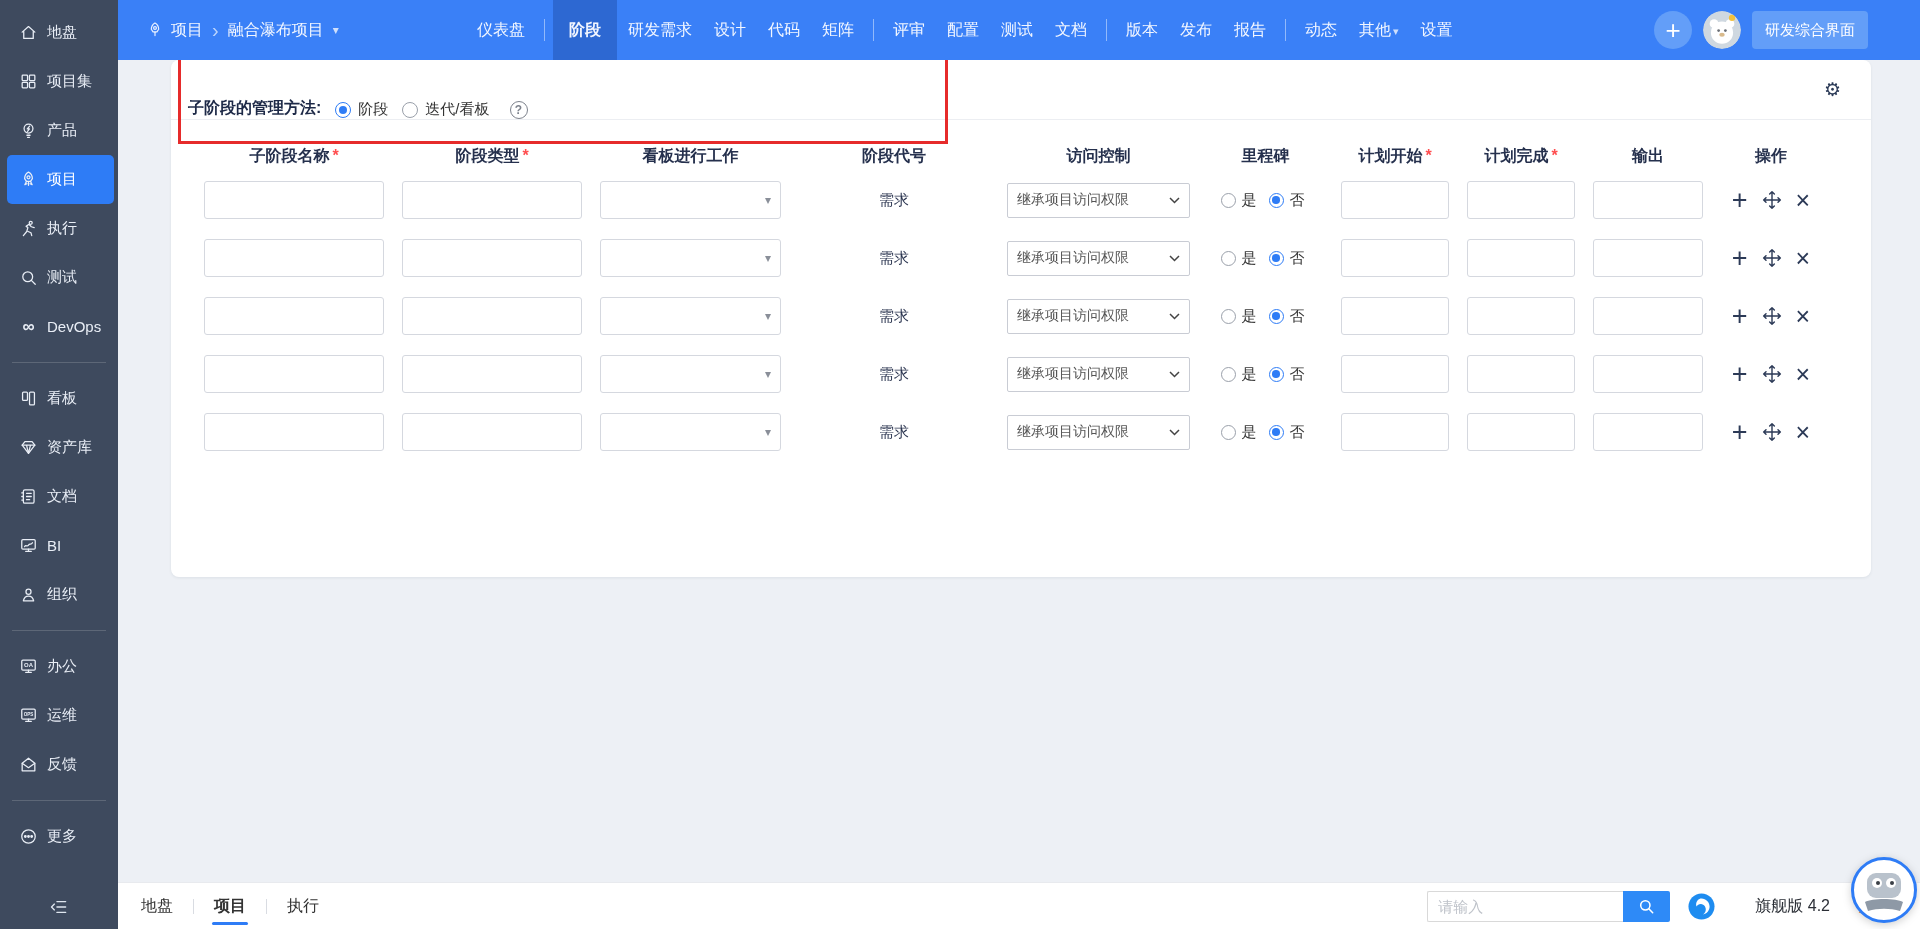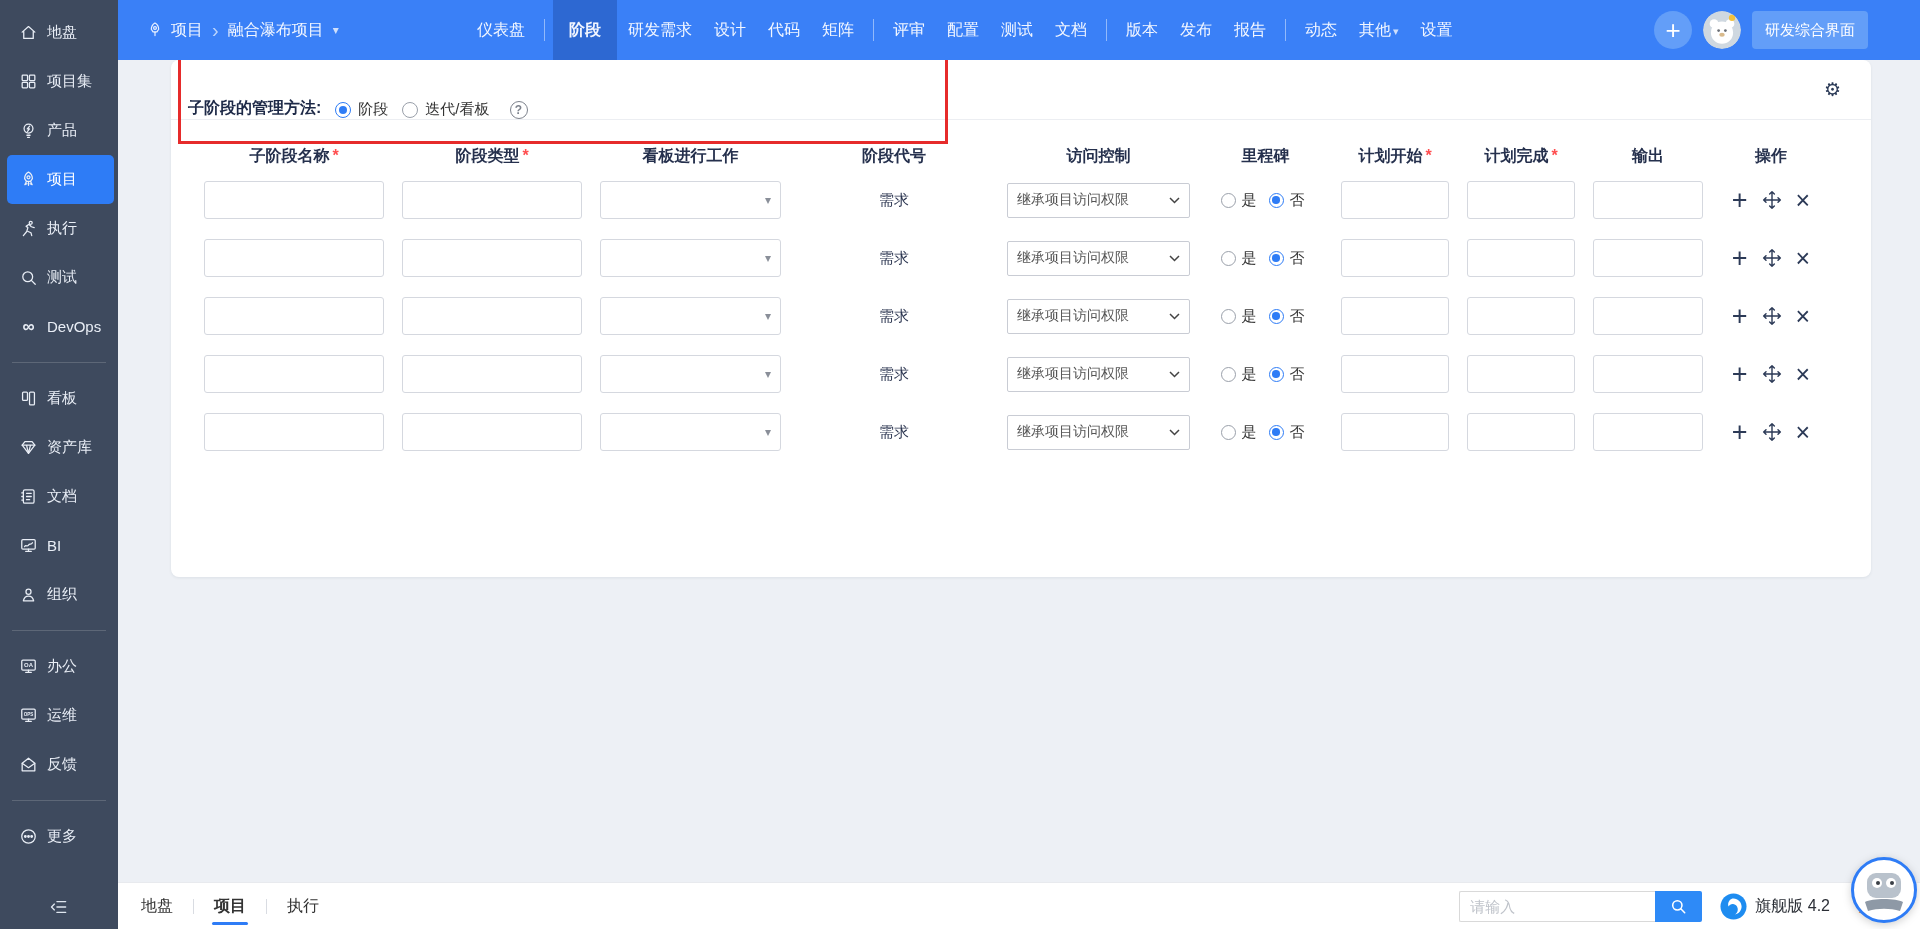--- a/index.html
+++ b/index.html
@@ -88,21 +88,21 @@
   .bb-tab.active::after { content:""; position:absolute; left:2px; right:2px; bottom:5px; height:3px; background:#2e7cf6; border-radius:2px; }
   .bb-div { width:1px; height:15px; background:#d9dce2; margin:0 16px; }
   .bb-right { margin-left:auto; display:flex; align-items:center; }
   .search-wrap { display:flex; align-items:center; }
   .search-input { width:196px; height:31px; border:1px solid #d9d9d9; border-right:none; border-radius:2px 0 0 2px; padding:0 10px; font-size:15px; outline:none; font-family:inherit; color:#1d4ed8; }
   .search-input::placeholder { color:#bfc3ca; }
   .search-btn { width:47px; height:31px; background:#2e8af7; border:none; border-radius:0 2px 2px 0; display:flex; align-items:center; justify-content:center; cursor:pointer; }
   .search-btn svg { width:17px; height:17px; }
   .brand { display:flex; align-items:center; gap:8px; margin-left:18px; }
   .brand-logo { width:27px; height:27px; flex:0 0 auto; }
-  .brand-name { font-size:16px; color:#2b2f36; }
+  .brand-name { font-size:16px; color:#2b2f36;margin-left:32px; }
   .upgrade { margin-left:28px; font-size:16px; color:#ff8b1f; cursor:pointer; }
 
   .robot { position:absolute; right:2px; bottom:5px; width:68px; height:68px; z-index:40; cursor:pointer; filter:drop-shadow(0 2px 4px rgba(0,0,0,.18)); }
 
   svg.ic { fill:none; stroke:currentColor; stroke-width:1.6; stroke-linecap:round; stroke-linejoin:round; }
 </style>
 </head>
 <body>
 
 <div class="app">

